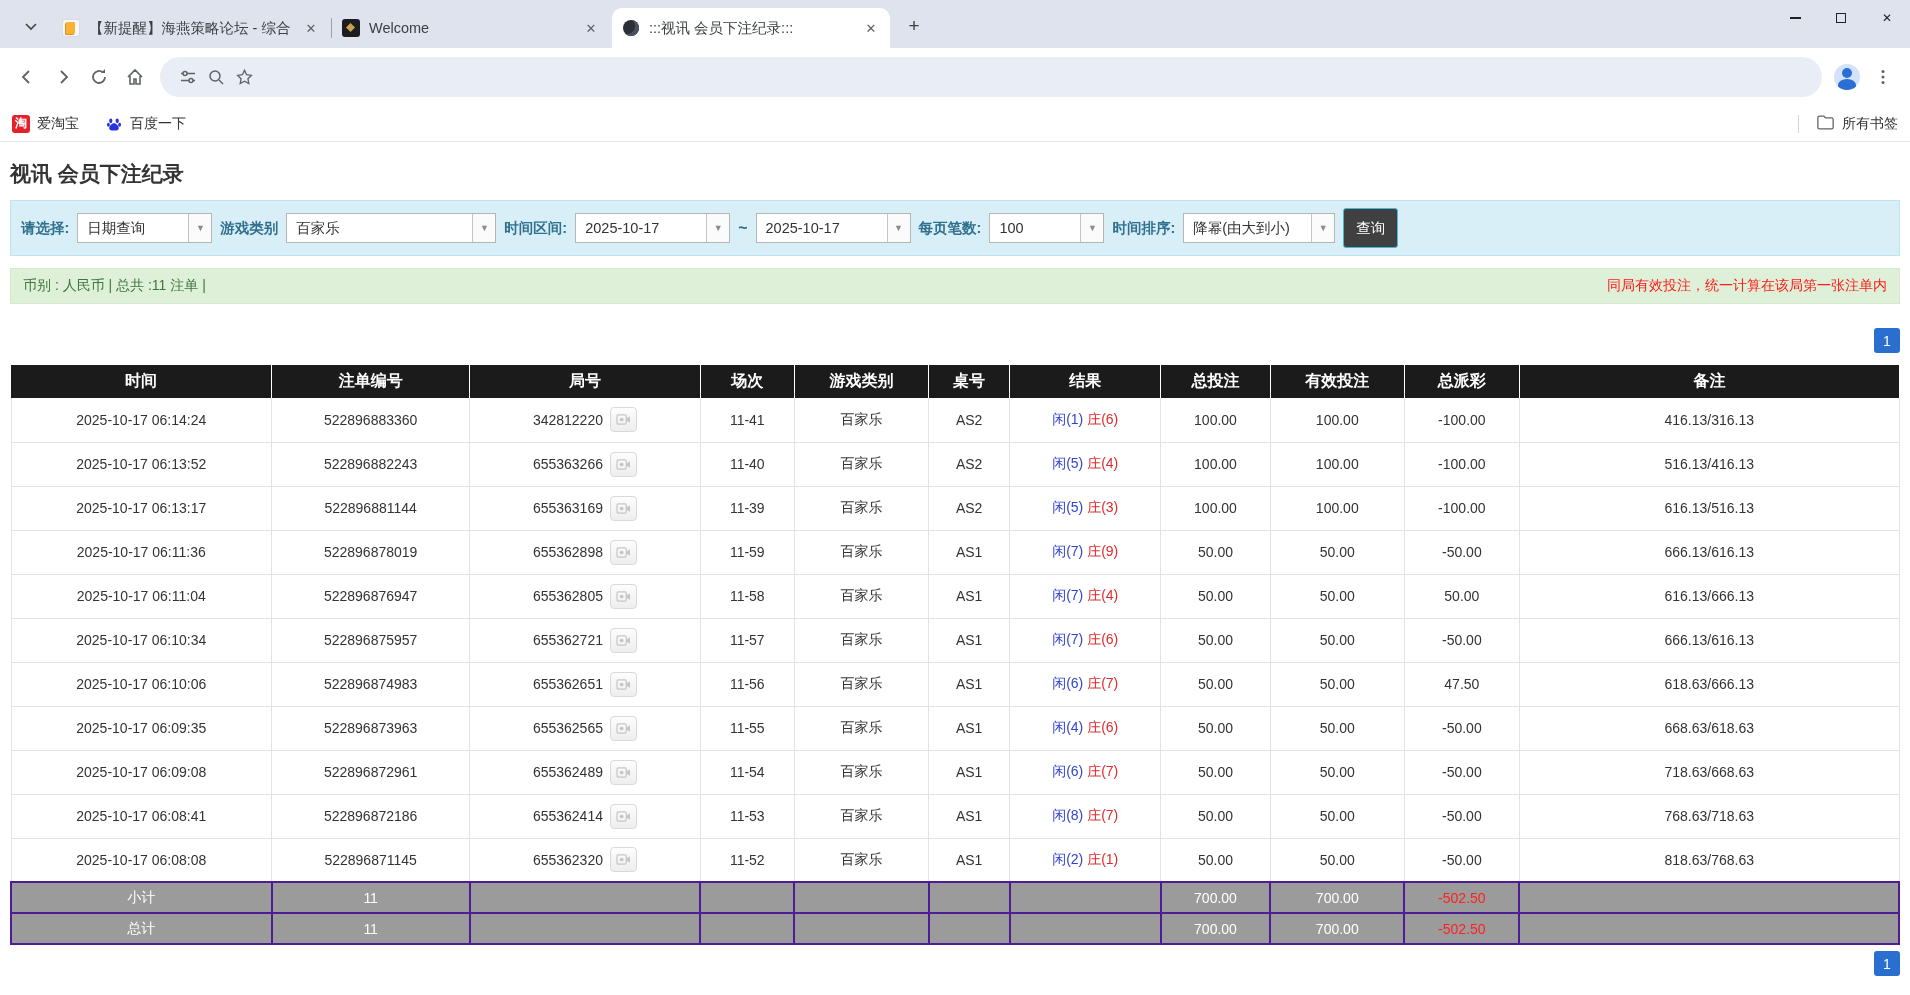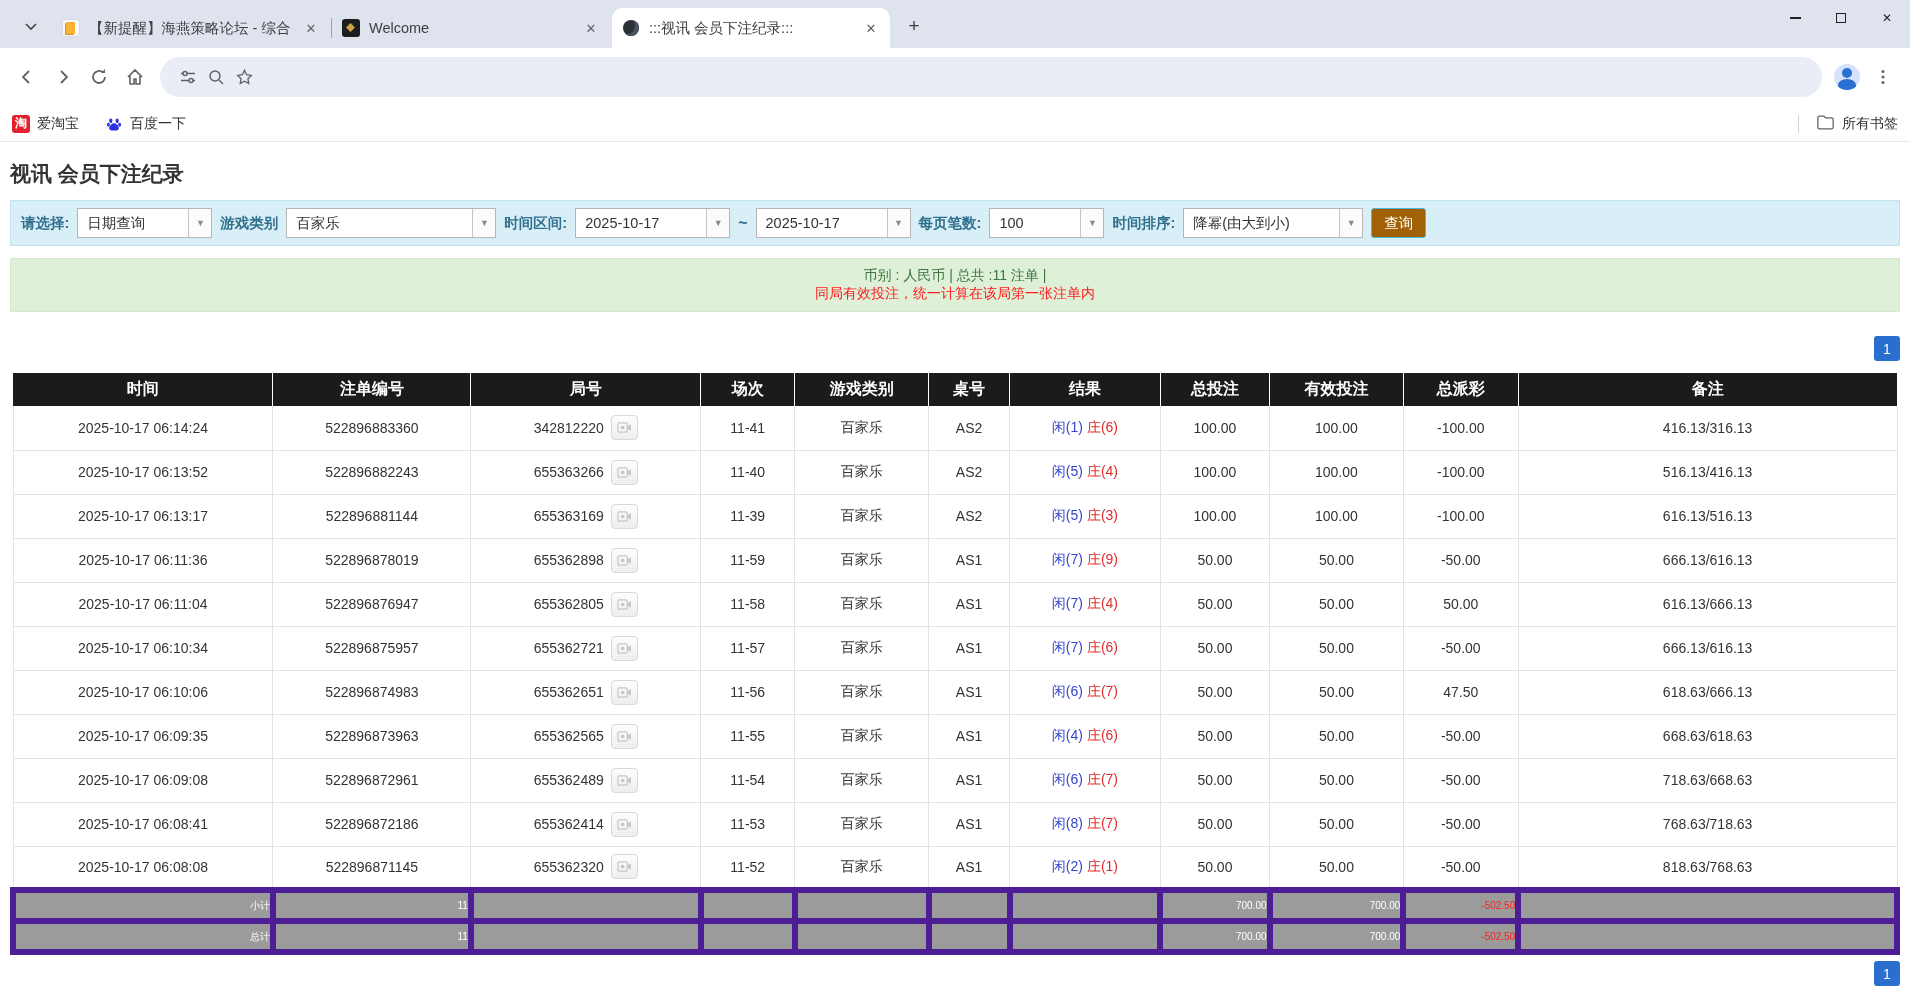--- a/index.html
+++ b/index.html
@@ -69,25 +69,25 @@
 
   .filter-bar { margin:12px 10px 0 10px; background:#d9eff7; border:1px solid #bfe4ef;
     display:flex; align-items:center; padding:7px 10px; gap:8px; }
   .f-label { font-size:14.5px; font-weight:bold; color:#31708f; white-space:nowrap; }
   .sel { display:flex; align-items:stretch; height:30px; background:#fff; border:1px solid #b6b6b6; }
   .sel .val { display:flex; align-items:center; padding:0 9px; font-size:14.5px; color:#333; flex:1;
     white-space:nowrap; overflow:hidden; }
   .sel .caret { width:23px; border-left:1px solid #c4c4c4; background:#fbfbfb; color:#8a8a8a;
     display:flex; align-items:center; justify-content:center; font-size:9px; cursor:pointer; }
   .tilde { color:#31708f; font-weight:bold; }
-  .query-btn { height:30px; padding:0 12px; background:#a16207; border:1px solid #46b8da;
+  .query-btn { height:40px; padding:0 12px; background:#404040; border:1px solid #46b8da;
     border-radius:3px; color:#fff; font-size:14.5px; cursor:pointer; }
 
   .info-bar { margin:12px 10px 0 10px; background:#dff0d8; border:1px solid #d6e9cc;
-    display:flex; align-items:center; justify-content:space-between; padding:8px 12px; font-size:14px;flex-direction:column; }
+    display:flex; align-items:center; justify-content:space-between; padding:8px 12px; font-size:14px; }
   .info-left { color:#3c763d; }
   .info-right { color:#ff1a1a; }
 
   .pager { display:flex; justify-content:flex-end; margin:24px 10px 12px 10px; }
   .pager-btn { min-width:26px; height:25px; background:#2a6fd0; color:#fff; font-size:14px;
     display:flex; align-items:center; justify-content:center; border-radius:3px; cursor:pointer; }
   .pager.bottom { margin-top:6px; }
 
   table.bets { width:1890px; margin:0 10px; border-collapse:collapse; table-layout:fixed; }
   .bets thead th { background:#1b1b1b; color:#fff; font-size:16px; font-weight:bold;
@@ -98,22 +98,22 @@
     border:1px solid #e3e3e3; background:#fff; }
   .bets tbody tr:first-child td { border-top:none; }
   .bet-amt { color:#2b6cd9; }
   .neg { color:#f21515; }
   .res-p { color:#3344cc; }
   .res-b { color:#e02b2b; }
   .round-cell { display:inline-flex; align-items:center; gap:7px; }
   .video-btn { width:27px; height:25px; border:1px solid #d9d9d9; border-radius:4px;
     background:linear-gradient(#fdfdfd,#eeeeee); display:inline-flex; align-items:center;
     justify-content:center; cursor:pointer; }
-  .bets tfoot td { height:31px; background:#9b9b9b; color:#fff; font-size:10px; text-align:right;
-    border:6px solid #4c1d95; }
+  .bets tfoot td { height:31px; background:#9b9b9b; color:#fff; font-size:14px; text-align:center;
+    border:2px solid #4c1d95; }
   .bets tfoot .neg { color:#ff2020; }
 </style>
 </head>
 <body>
 
 <div class="tabstrip">
   <div class="tab-search">
     <svg width="14" height="14" viewBox="0 0 14 14">
         <path d="M2 5l5 5 5-5" stroke="#444" stroke-width="1.6" fill="none"></path>
       </svg>
@@ -264,21 +264,21 @@
       <span class="caret">▼</span>
     </div>
 
     <span class="f-label">每页笔数:</span>
     <div class="sel" style="width:115px">
       <span class="val">100</span>
       <span class="caret">▼</span>
     </div>
 
     <span class="f-label">时间排序:</span>
-    <div class="sel" style="width:180px">
+    <div class="sel" style="width:152px">
       <span class="val">降幂(由大到小)</span>
       <span class="caret">▼</span>
     </div>
 
     <button class="query-btn">查询</button>
   </div>
 
   <div class="info-bar">
     <span class="info-left">币别 : 人民币 | 总共 :11 注单 |</span>
     <span class="info-right">同局有效投注，统一计算在该局第一张注单内</span>

